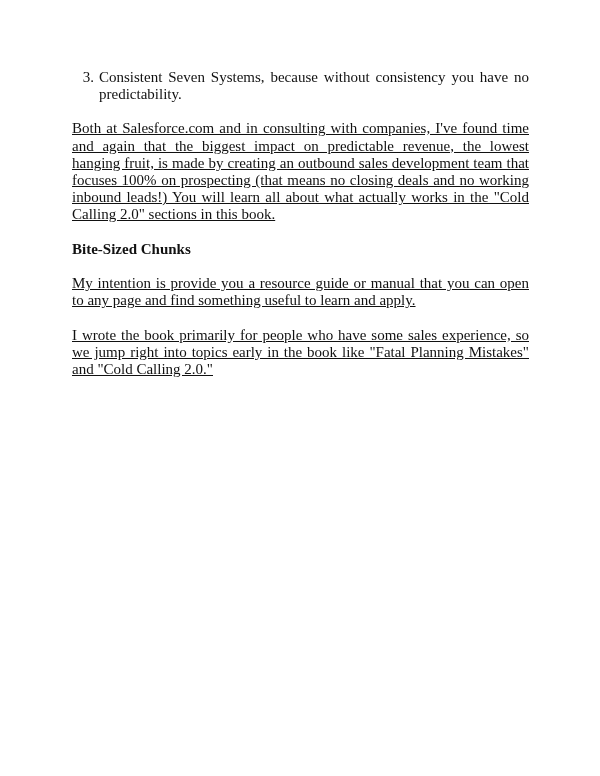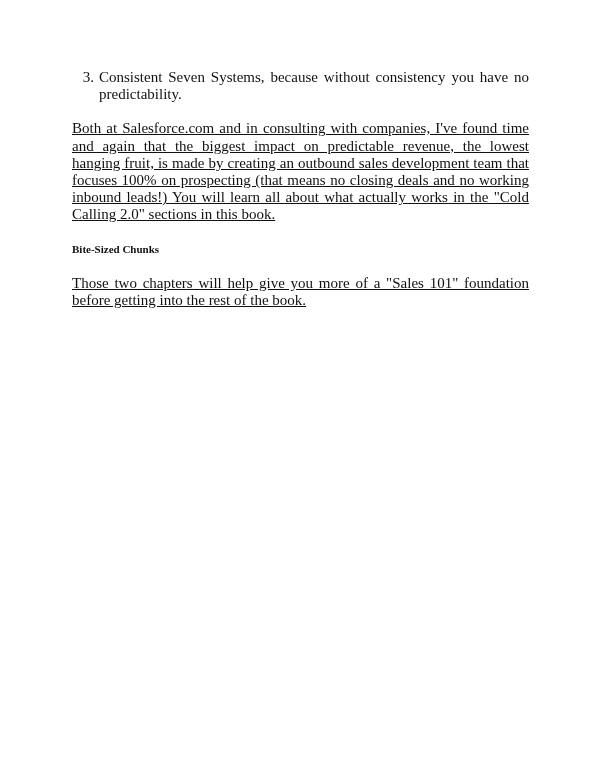--- a/index.html
+++ b/index.html
@@ -40,39 +40,40 @@
       flex: 1;
       text-align: justify;
     }
     p {
       margin: 0 0 17.2px 0;
       text-align: justify;
       text-decoration: underline;
     }
     h3 {
       margin: 0 0 17.2px 0;
-      font-size: 11px;
+      font-size: 15px;
       font-weight: bold;
       line-height: 17.2px;
     }
   </style>
 </head>
 <body>
 
 <div class="page">
 
   <div class="list-item">
     <span class="list-num">3.</span>
     <span class="list-text">Consistent Seven Systems, because without consistency you have no predictability.</span>
   </div>
 
   <p>Both at Salesforce.com and in consulting with companies, I've found time and again that the biggest impact on predictable revenue, the lowest hanging fruit, is made by creating an outbound sales development team that focuses 100% on prospecting (that means no closing deals and no working inbound leads!) You will learn all about what actually works in the "Cold Calling 2.0" sections in this book.</p>
 
   <h3>Bite-Sized Chunks</h3>
 
 
+  <p>My intention is provide you a resource guide or manual that you can open to any page and find something useful to learn and apply.</p>
 
 
+  <p>I wrote the book primarily for people who have some sales experience, so we jump right into topics early in the book like "Fatal Planning Mistakes" and "Cold Calling 2.0."</p>
 
 
-  <p>Those two chapters will help give you more of a "Sales 101" foundation before getting into the rest of the book.</p>
 
 </div>
 
 </body></html>

